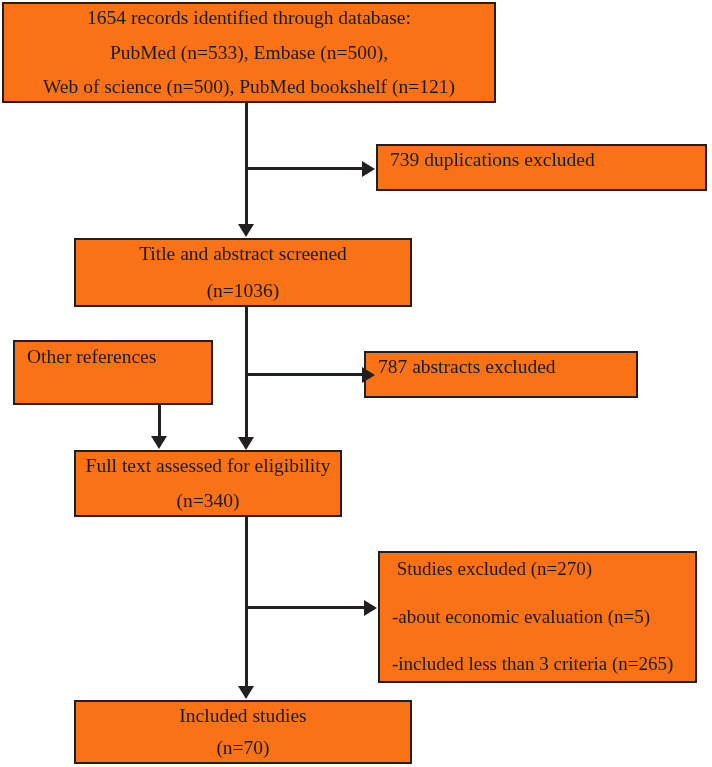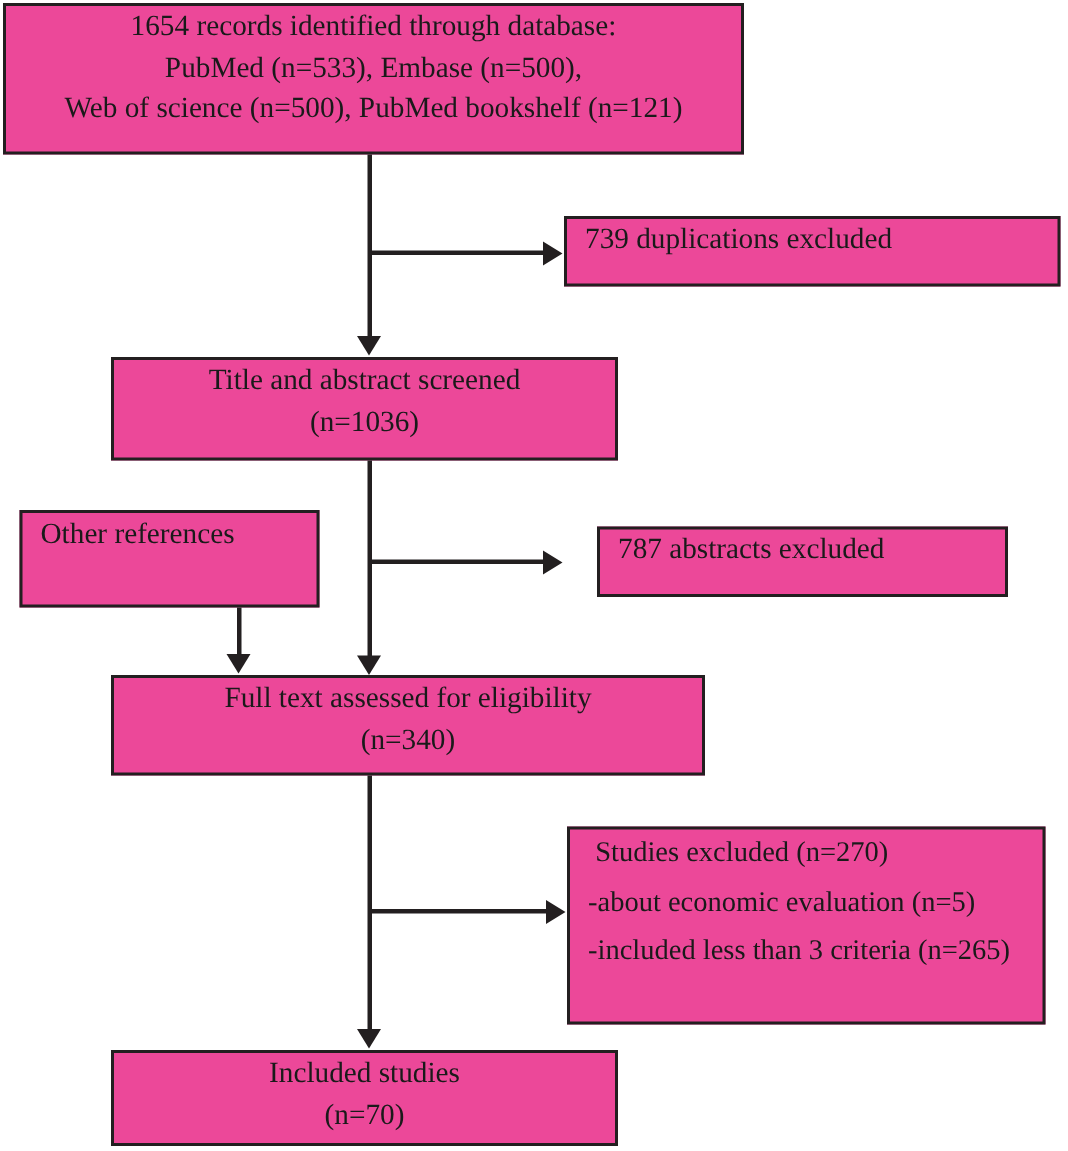--- a/index.html
+++ b/index.html
@@ -14,40 +14,40 @@
     height: 767px;
     background: #ffffff;
     font-family: "Liberation Serif", "DejaVu Serif", serif;
     color: #1a1a1a;
     overflow: hidden;
   }
   .box {
     position: absolute;
     box-sizing: border-box;
     border: 2px solid #231f20;
-    background: #ec4899;
+    background: #f97316;
     display: flex;
     flex-direction: column;
-    justify-content: flex-start;
+    justify-content: space-between;
   }
   .box .line {
     font-size: 19.5px;
     line-height: 1.42;
     white-space: pre;
   }
   .center .line { text-align: center; }
   .left  .line { text-align: left; padding-left: 12px; }
 
   
   #box-records       { left: 2px;   top: 2px;   width: 494px; height: 101px; }
   #box-duplications  { left: 376px; top: 144px; width: 331px; height: 47px;  }
   #box-screened      { left: 74px;  top: 238px; width: 338px; height: 69px;  }
   #box-other-refs    { left: 13px;  top: 340px; width: 200px; height: 65px;  }
-  #box-abstracts     { left: 398px; top: 351px; width: 274px; height: 47px;  }
-  #box-fulltext      { left: 74px;  top: 450px; width: 396px; height: 67px;  }
+  #box-abstracts     { left: 364px; top: 351px; width: 274px; height: 47px;  }
+  #box-fulltext      { left: 74px;  top: 450px; width: 268px; height: 67px;  }
   #box-excluded      { left: 378px; top: 551px; width: 319px; height: 132px; }
   #box-included      { left: 74px;  top: 700px; width: 338px; height: 64px;  }
 
   #box-excluded .line { font-size: 19px; line-height: 1.72; }
   #box-other-refs .line { line-height: 1.55; }
 
   
   .vline {
     position: absolute;
     width: 3px;

